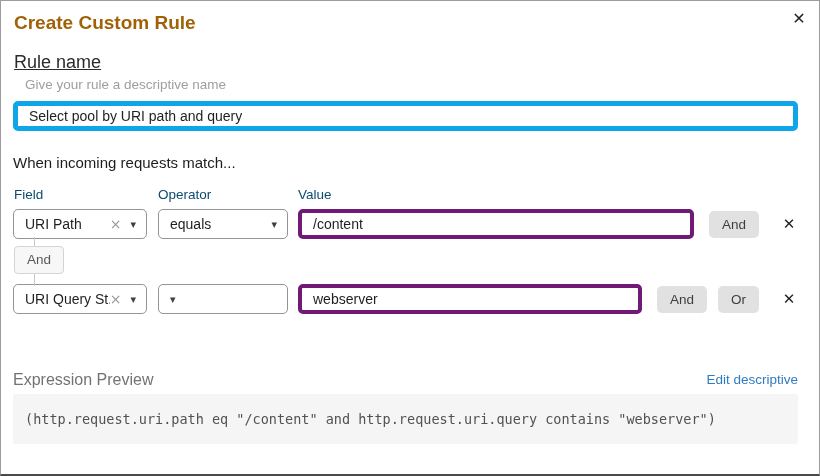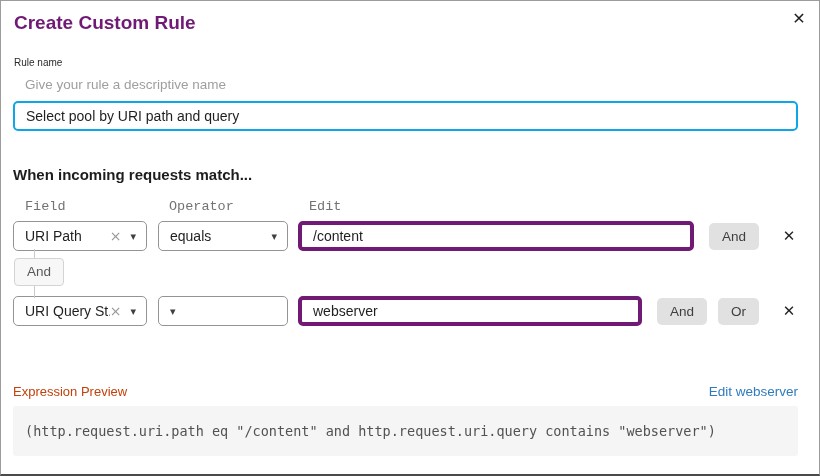--- a/index.html
+++ b/index.html
@@ -35,65 +35,65 @@
     text-align: center;
     padding: 0;
     font-family: "DejaVu Sans", sans-serif;
   }
   .dialog-title {
     margin-top: 10px;
     margin-left: 1px;
     font-size: 19px;
     line-height: 24px;
     font-weight: 700;
-    color: #701a75;
+    color: #a16207;
   }
   .field-label {
     margin-top: 19px;
     margin-left: 1px;
-    font-size: 10px;
+    font-size: 18px;
     line-height: 17px;
     color: #2b2b2b;
+    text-decoration: underline;
   }
   .field-hint {
     margin-top: 5px;
     margin-left: 12px;
     font-size: 13.5px;
     line-height: 17px;
     color: #9e9e9e;
   }
   .text-input {
     display: block;
     width: 100%;
     height: 30px;
     margin-top: 8px;
-    border: 2px solid #0ea5e9;
+    border: 5px solid #0ea5e9;
     border-radius: 5px;
     padding: 0 11px;
     font-size: 14px;
     color: #1f1f1f;
     font-family: "Liberation Sans", "DejaVu Sans", sans-serif;
     background: #fff;
     outline: none;
   }
   .section-heading {
-    margin-top: 35px;
+    margin-top: 23px;
     font-size: 15px;
     line-height: 17px;
-    font-weight: 700;
+    font-weight: 400;
     color: #1d1d1d;
   }
   .col-labels {
     display: flex;
     margin-top: 15px;
-    margin-left: 12px;
-    font-size: 13.5px;
-    line-height: 17px;
-    color: #737373;
-    font-family: Liberation Mono, monospace;
+    margin-left: 1px;
+    font-size: 13.5px;
+    line-height: 17px;
+    color: #0c4a6e;
   }
   .col-labels .col-field    { width: 144px; }
   .col-labels .col-operator { width: 140px; }
   .match-row {
     display: flex;
     align-items: center;
     margin-top: 6px;
   }
   .select {
     height: 30px;
@@ -190,23 +190,23 @@
     line-height: 17px;
     color: #595959;
   }
   .expr-header {
     display: flex;
     align-items: center;
     justify-content: space-between;
     margin-top: 57px;
   }
   .expr-label {
-    font-size: 13px;
-    line-height: 17px;
-    color: #c2410c;
+    font-size: 16px;
+    line-height: 17px;
+    color: #737373;
   }
   .expr-link {
     font-size: 13.5px;
     line-height: 17px;
     color: #2f7bbf;
     text-decoration: none;
     cursor: pointer;
   }
   .expr-code {
     margin-top: 6px;
@@ -234,21 +234,21 @@
 
   <div class="field-label">Rule name</div>
   <div class="field-hint">Give your rule a descriptive name</div>
   <input class="text-input" type="text" value="Select pool by URI path and query" style="">
 
   <div class="section-heading">When incoming requests match...</div>
 
   <div class="col-labels">
     <span class="col-field">Field</span>
     <span class="col-operator">Operator</span>
-    <span class="col-value">Edit</span>
+    <span class="col-value">Value</span>
   </div>
 
   <div class="match-row">
     <div class="select field-select">
       <span class="select-text">URI Path</span>
       <span class="clear-x">×</span>
       <span class="caret">▾</span>
     </div>
     <div class="select operator-select">
       <span class="select-text">equals</span>
@@ -273,17 +273,17 @@
       <span class="caret">▾</span>
     </div>
     <input class="value-input" type="text" value="webserver" style="">
     <button class="logic-btn">And</button>
     <button class="logic-btn">Or</button>
     <button class="remove-btn">✕</button>
   </div>
 
   <div class="expr-header">
     <span class="expr-label">Expression Preview</span>
-    <a class="expr-link">Edit webserver</a>
+    <a class="expr-link">Edit descriptive</a>
   </div>
   <div class="expr-code">(http.request.uri.path eq "/content" and http.request.uri.query contains "webserver")</div>
 
 </div>
 
 </body></html>

